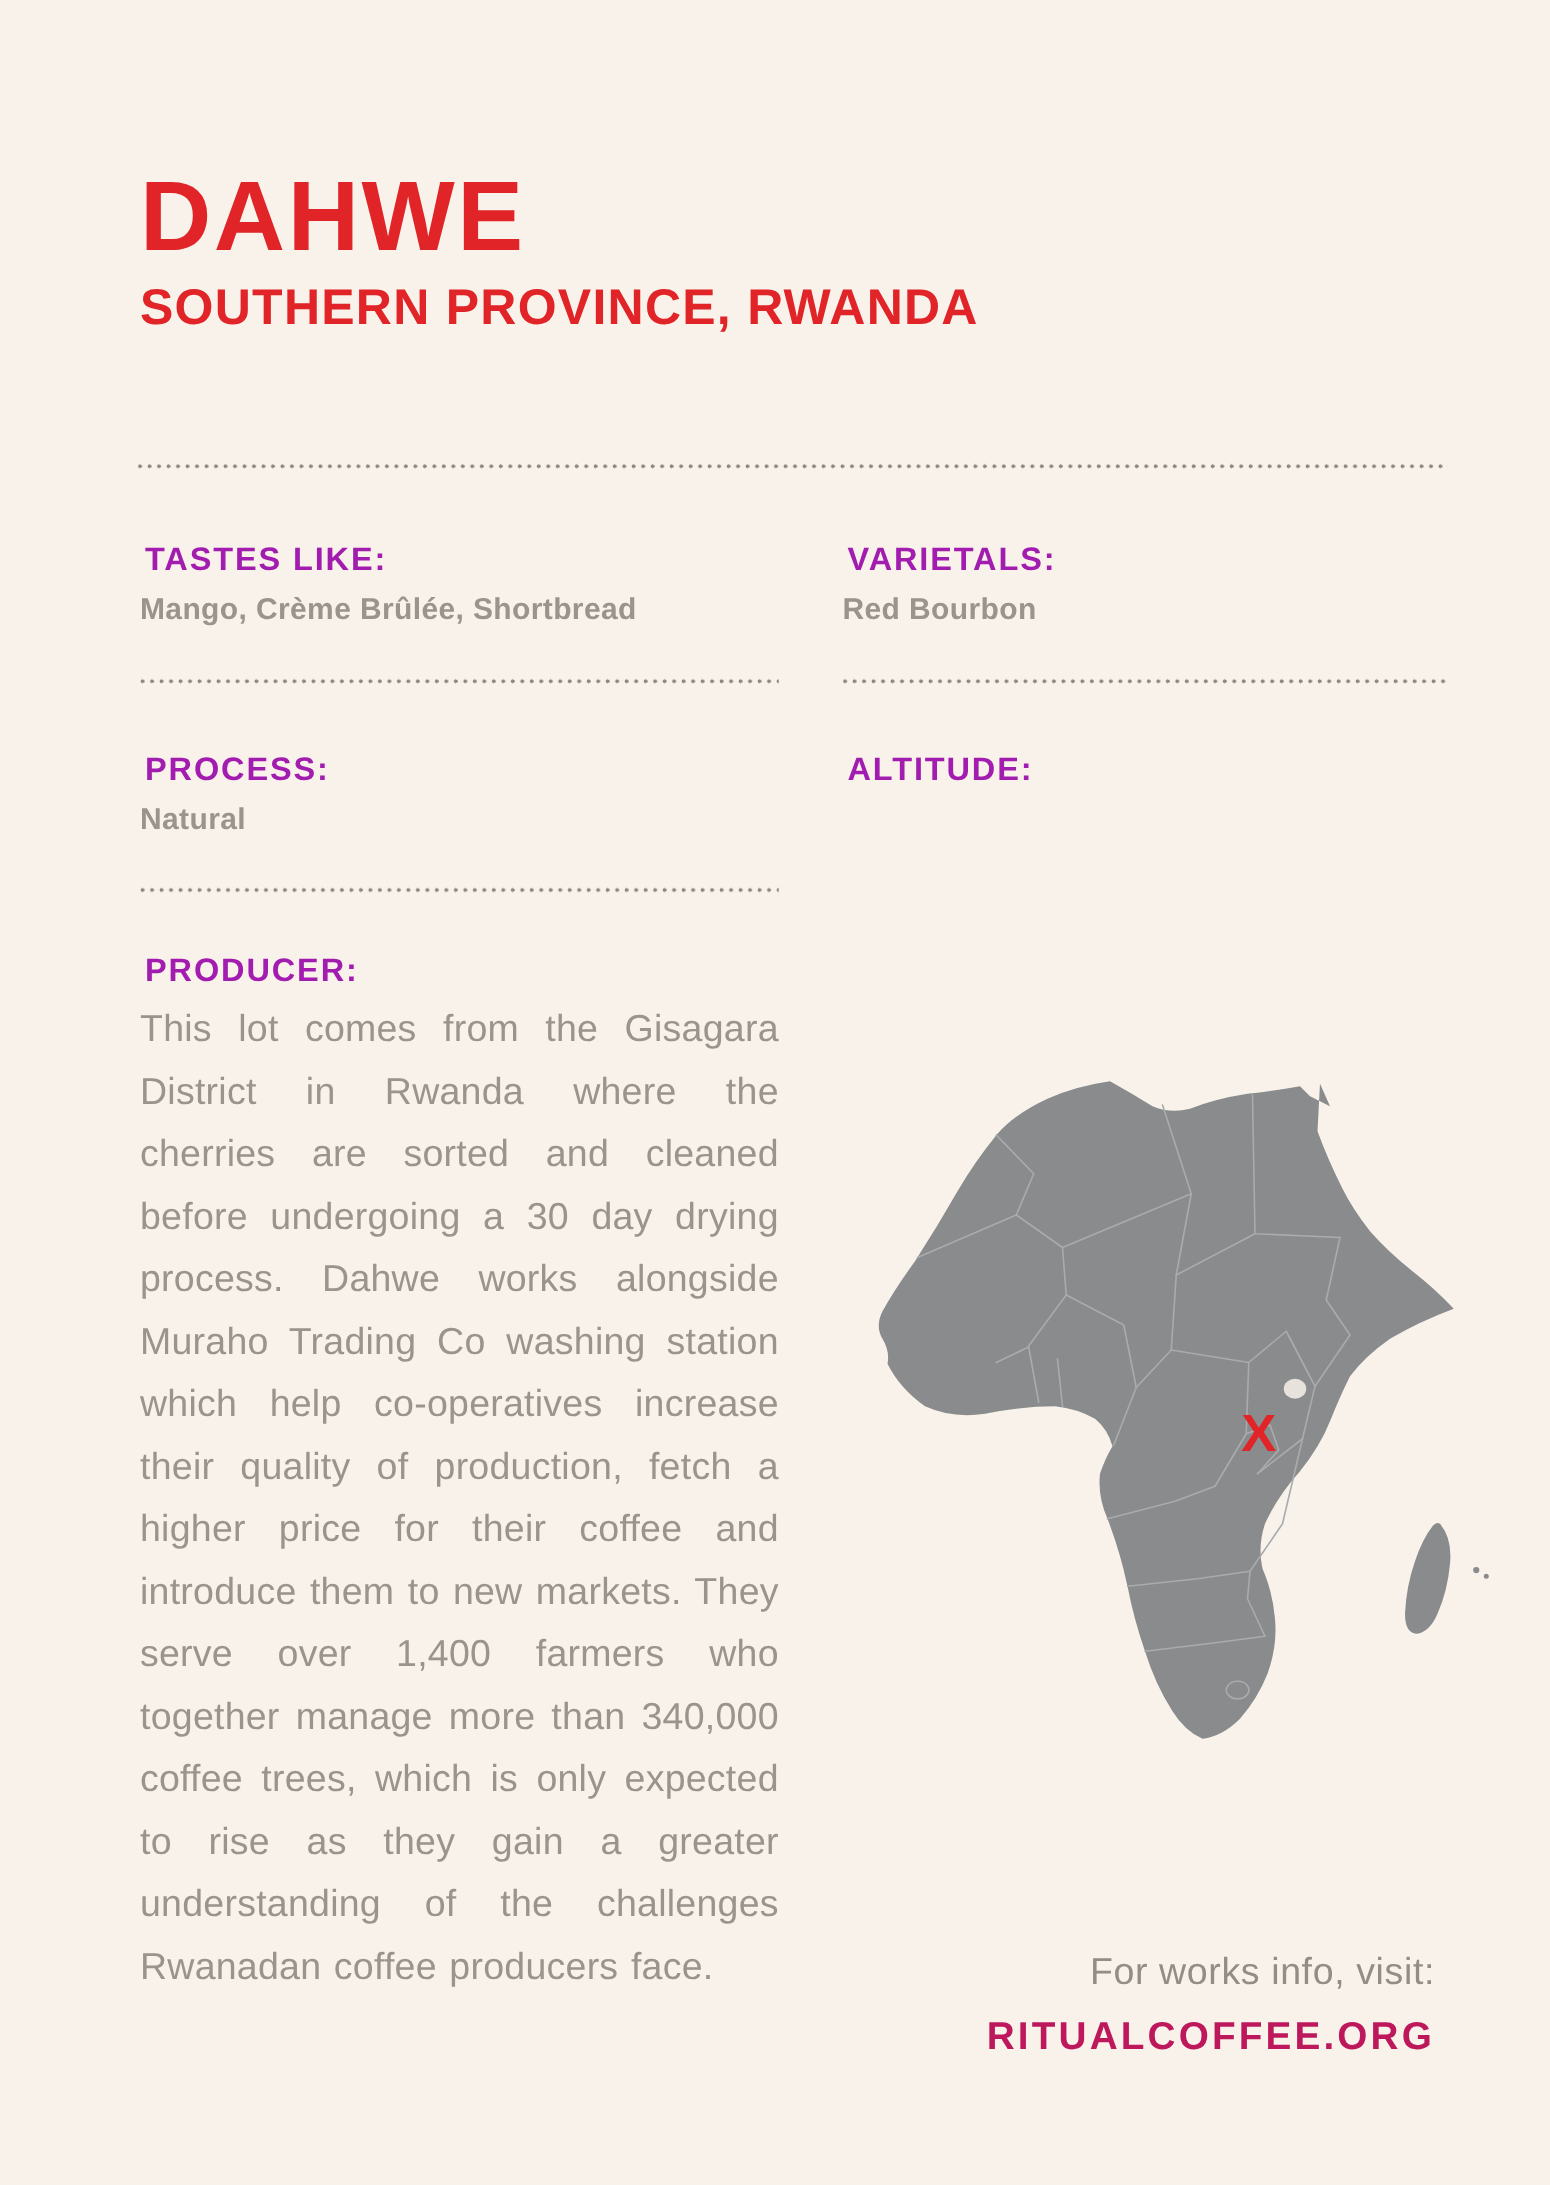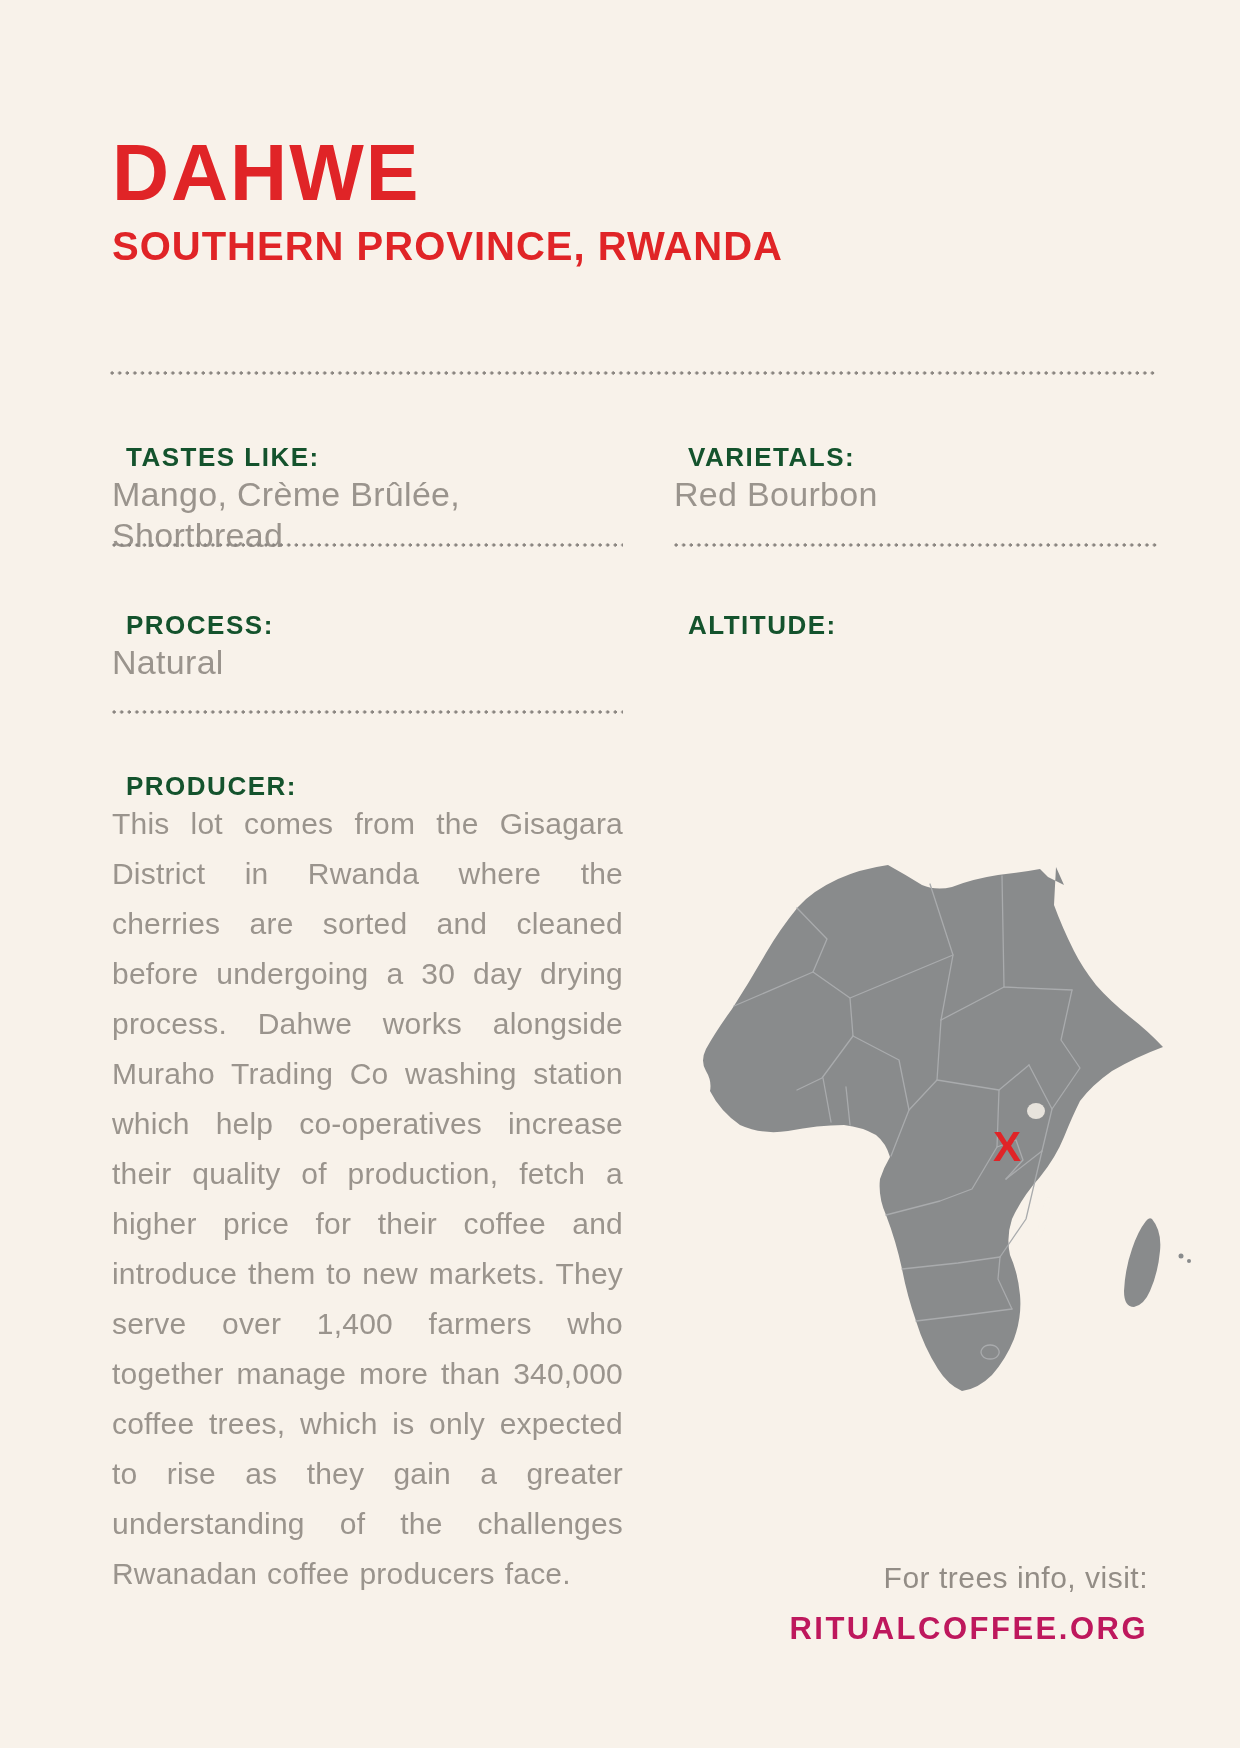--- a/index.html
+++ b/index.html
@@ -34,25 +34,25 @@
     background-size:7.6px 4px;background-repeat:repeat-x;
   }
   .dots.main{left:110px;top:371px;width:1048px;}
   .dots.l2{left:112px;top:543px;width:511px;}
   .dots.r2{left:674px;top:543px;width:484px;}
   .dots.l3{left:112px;top:710px;width:511px;}
   
   .label{
     position:absolute;
     font-size:26px;font-weight:700;letter-spacing:1.5px;
-    color:#14532d;line-height:1.2;margin:14px;
+    color:#a21caf;line-height:1.2;margin:4px;
   }
   .value{
     position:absolute;
-    font-size:34px;font-weight:400;letter-spacing:0.3px;
+    font-size:24px;font-weight:700;letter-spacing:0.3px;
     color:#9A948D;line-height:1.2;margin:0;
   }
   .colL{left:112px;width:515px;}
   .colR{left:674px;width:484px;}
   .rowA-label{top:428px;}
   .rowA-value{top:474px;}
   .rowB-label{top:596px;}
   .rowB-value{top:642px;}
   .producer-label{top:757px;}
   
@@ -158,17 +158,17 @@
     <path class="border" d="M146,228 L150,266"></path>
     <path class="border" d="M290,486 a9,7 0 1 0 0.2,0"></path>
 
     <ellipse class="lake" cx="336" cy="252" rx="9" ry="8"></ellipse>
     <ellipse class="lake" cx="344" cy="358" rx="3.5" ry="20" transform="rotate(14 344 358)"></ellipse>
 
     <text class="marker" x="307" y="302" text-anchor="middle" fill="#E02427">X</text>
   </svg>
 
   <div class="footer">
-    <p class="info">For trees info, visit:</p>
+    <p class="info">For works info, visit:</p>
     <p class="site">RITUALCOFFEE.ORG</p>
   </div>
 
 </div>
 
 </body></html>

